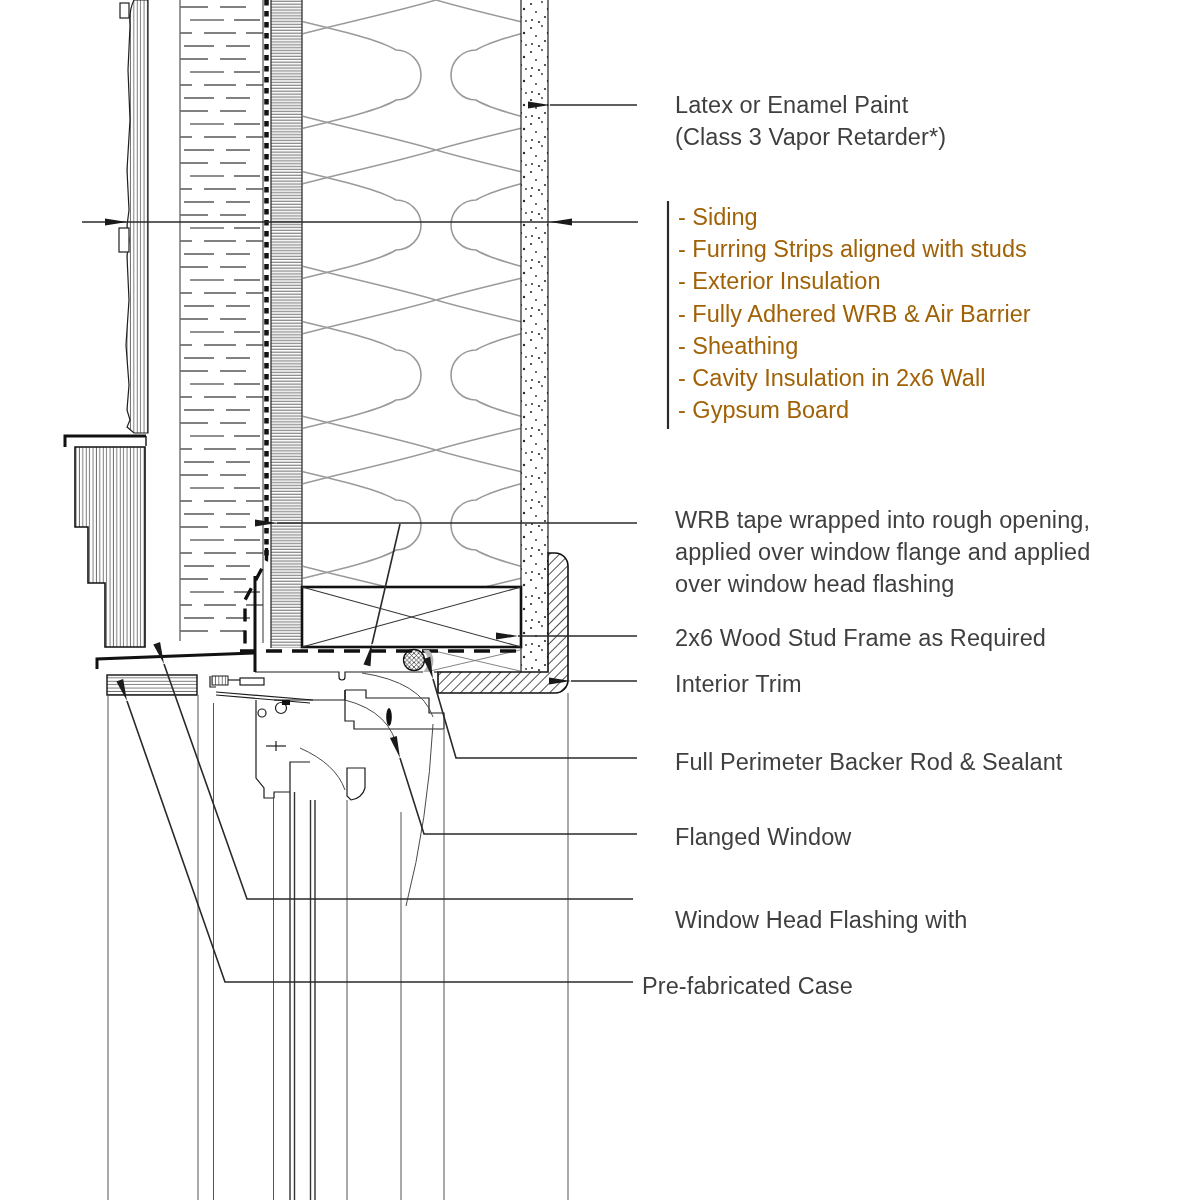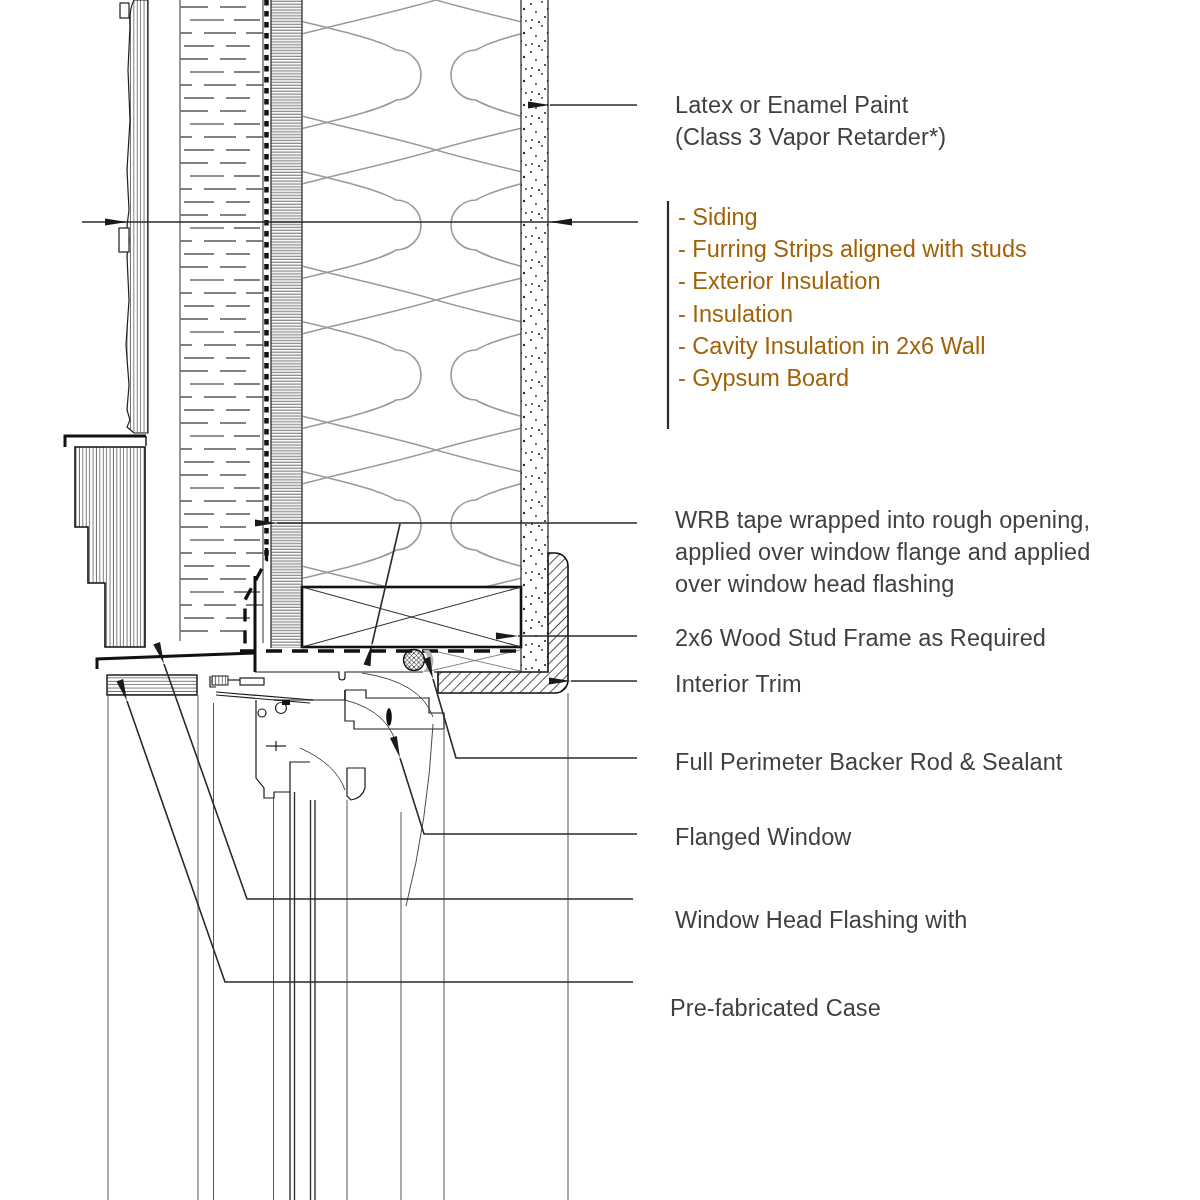--- a/index.html
+++ b/index.html
@@ -210,21 +210,22 @@
 
   <div class="lbl" style="left:675px;top:89px;">
     <div>Latex or Enamel Paint</div>
     <div>(Class 3 Vapor Retarder*)</div>
   </div>
 
   <div class="lbl-list" style="left:678px;top:201px;">
     <div>- Siding</div>
     <div>- Furring Strips aligned with studs</div>
     <div>- Exterior Insulation</div>
-    <div>- Insulation</div>
+    <div>- Fully Adhered WRB &amp; Air Barrier</div>
+    <div>- Sheathing</div>
     <div>- Cavity Insulation in 2x6 Wall</div>
     <div>- Gypsum Board</div>
   </div>
 
   <div class="lbl" style="left:675px;top:504px;">
     <div>WRB tape wrapped into rough opening,</div>
     <div>applied over window flange and applied</div>
     <div>over window head flashing</div>
   </div>
 
@@ -233,15 +234,15 @@
   <div class="lbl" style="left:675px;top:668px;">Interior Trim</div>
 
   <div class="lbl" style="left:675px;top:746px;text-align:right;">Full Perimeter Backer Rod &amp; Sealant</div>
 
   <div class="lbl" style="left:675px;top:821px;">Flanged Window</div>
 
   <div class="lbl" style="left:675px;top:904px;text-align:center;">
     <div>Window Head Flashing with</div>
   </div>
 
-  <div class="lbl" style="left:670px;top:970px;margin-top:22px;">Pre-fabricated Case</div>
+  <div class="lbl" style="left:642px;top:970px;">Pre-fabricated Case</div>
 
 </div>
 
 </body></html>

